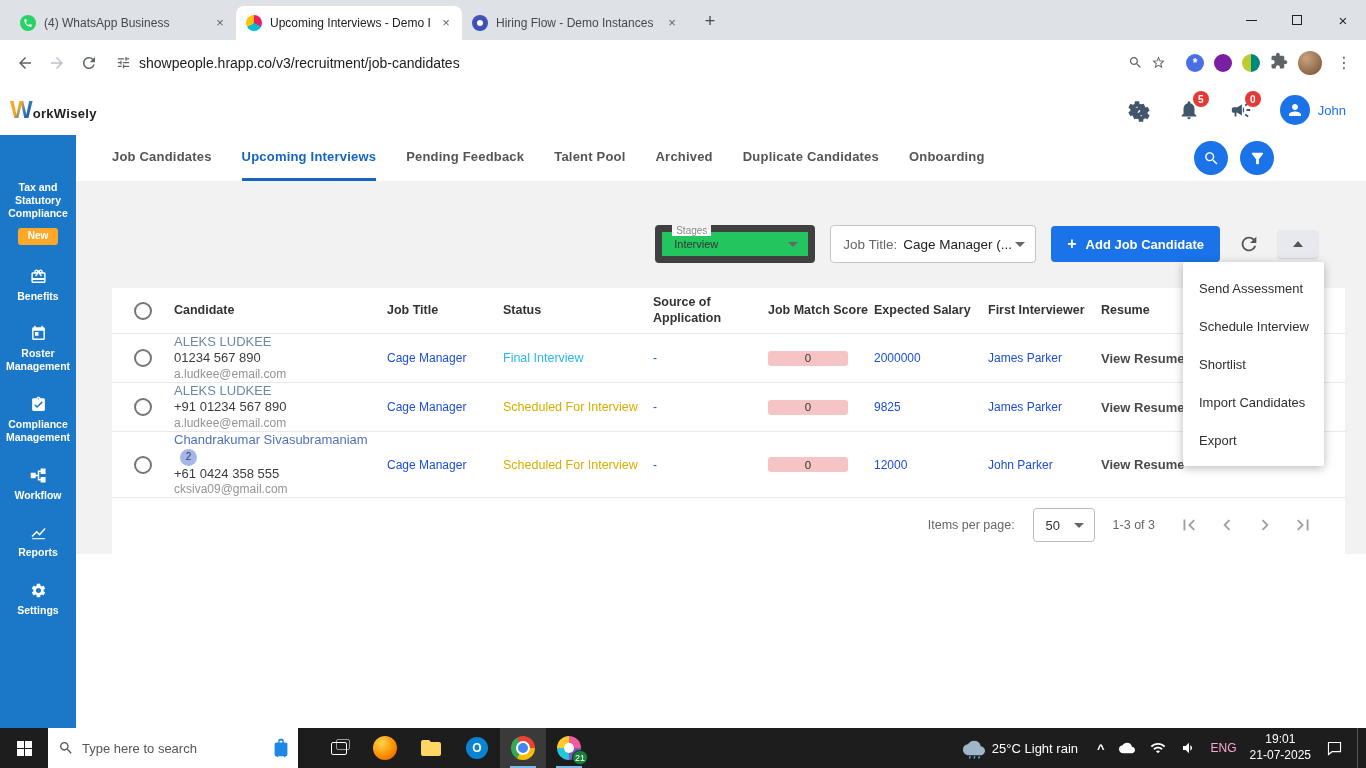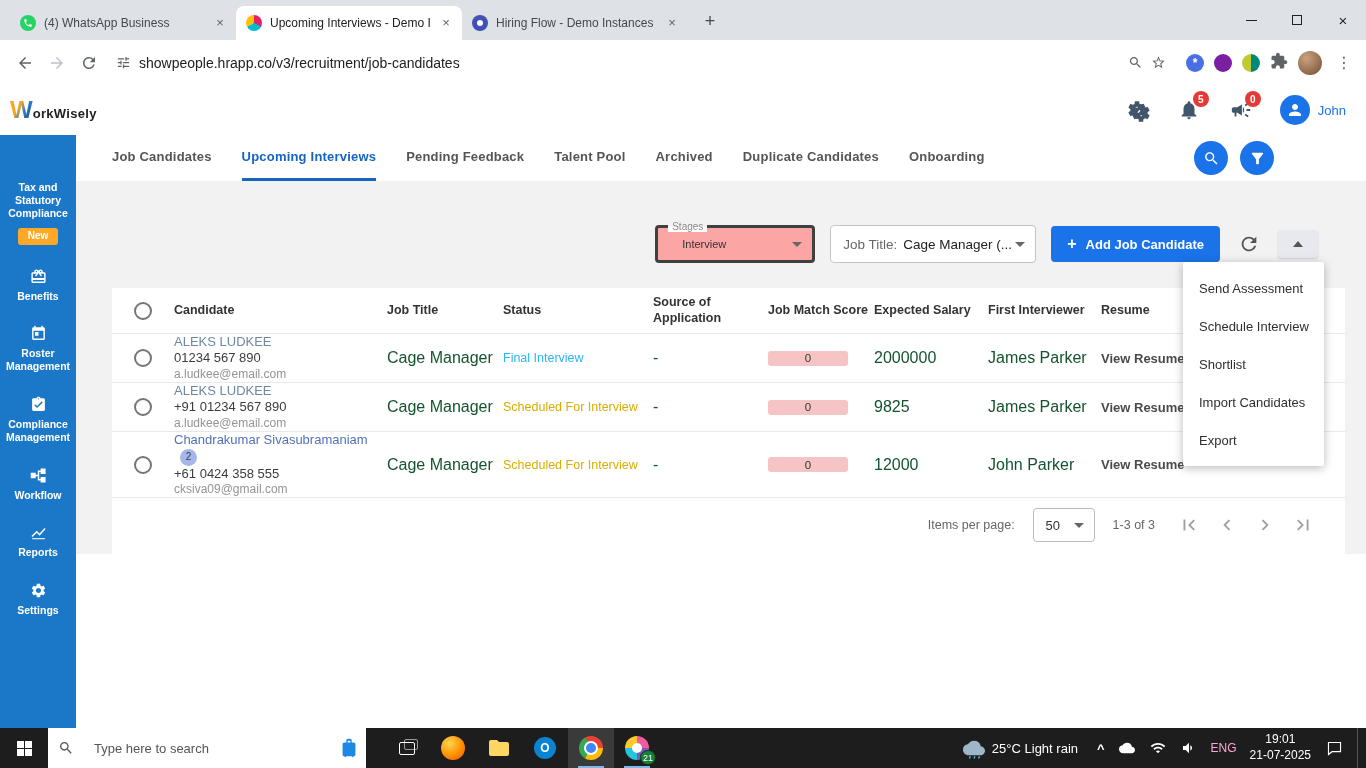--- a/index.html
+++ b/index.html
@@ -71,21 +71,21 @@
   .page-tabs { height:46px; display:flex; align-items:stretch; gap:30px; padding-left:36px; background:#fff; position:relative; }
   .ptab { display:flex; align-items:center; font-size:13px; font-weight:600; color:#555; letter-spacing:.2px; border-bottom:3px solid transparent; white-space:nowrap; }
   .ptab.active { color:#1565c0; border-bottom-color:#1565c0; }
   .tab-actions { position:absolute; right:92px; top:50%; transform:translateY(-50%); display:flex; gap:12px; }
   .circle-btn { width:34px; height:34px; border-radius:50%; background:#1a73e8; display:flex; align-items:center; justify-content:center; }
   .circle-btn svg { width:17px; height:17px; fill:#fff; }
 
   
   .content-gray { background:#f2f2f3; padding:44px 0 0 0; }
   .filters { display:flex; align-items:center; justify-content:flex-end; gap:15px; padding-right:48px; }
-  .select-outlined { position:relative; width:160px; height:38px; border:3px solid #404040; border-radius:4px; background:#fca5a5; display:flex; align-items:center; padding:0 26px 0 24px; }
+  .select-outlined { position:relative; width:160px; height:38px; border:7px solid #404040; border-radius:4px; background:#22c55e; display:flex; align-items:center; padding:0 26px 0 12px; }
   .select-label { position:absolute; top:-7px; left:10px; font-size:10px; color:#8a8a8a; padding:0 4px; background:linear-gradient(to bottom,#f2f2f3 50%,#fff 50%); }
   .select-value { font-size:11px; color:#333; }
   .caret-down { position:absolute; right:10px; width:0; height:0; border-left:5px solid transparent; border-right:5px solid transparent; border-top:5px solid #666; }
   .job-select { position:relative; width:206px; height:38px; border:1px solid #c4c4c4; border-radius:4px; background:#fff; display:flex; align-items:center; padding:0 26px 0 12px; white-space:nowrap; overflow:hidden; }
   .job-label { color:#666; margin-right:6px; font-size:13.5px; }
   .job-value { color:#222; font-size:13.5px; }
   .add-btn { height:36px; padding:0 16px; background:#1a73e8; border-radius:4px; color:#fff; font-size:13px; font-weight:bold; display:flex; align-items:center; gap:9px; white-space:nowrap; }
   .add-plus { font-size:16px; font-weight:bold; }
   .refresh-btn { width:28px; height:28px; display:flex; align-items:center; justify-content:center; color:#555; }
   .refresh-btn svg { width:22px; height:22px; fill:currentColor; }
@@ -109,40 +109,40 @@
   .cand-name { font-size:13px; line-height:1.25; }
   .cname-muted { color:#6e89a1; }
   .cname-blue { color:#5172b8; }
   .cand-phone { font-size:13px; color:#3c3c3c; line-height:1.25; }
   .cand-email { font-size:12px; color:#949494; line-height:1.3; }
   .name-badge { display:inline-flex; align-items:center; justify-content:center; width:17px; height:17px; border-radius:50%; background:#a7b6e8; color:#30415f; font-size:10px; margin-left:6px; vertical-align:middle; }
   .status-final { color:#29b6f6; font-size:12.5px; }
   .status-sched { color:#d9ae00; font-size:12.5px; }
   .score-pill { width:80px; height:15px; background:#f6c4c4; border-radius:3px; display:flex; align-items:center; justify-content:center; font-size:11.5px; color:#333; }
   .resume-link { font-size:13px; font-weight:600; color:#4a4a4a; }
-  .cell-text { font-size:16px; color:#14532d; }
+  .cell-text { font-size:12px; color:#1d4ed8; }
 
   
   .pagination { display:flex; align-items:center; justify-content:flex-end; gap:18px; padding:10px 30px 12px 0; min-height:52px; }
   .pg-label, .pg-range { font-size:12.5px; color:#666; }
   .pg-select { position:relative; width:62px; height:34px; border:1px solid #bbb; border-radius:4px; background:#fff; display:flex; align-items:center; padding-left:12px; font-size:13px; color:#333; }
   .pg-nav { display:flex; align-items:center; gap:14px; margin-left:4px; }
   .pg-btn { width:24px; height:24px; display:flex; align-items:center; justify-content:center; color:#9e9e9e; }
   .pg-btn svg { width:22px; height:22px; fill:currentColor; }
 
   
   .action-menu { position:absolute; top:127px; right:42px; width:141px; background:#fff; border-radius:2px; box-shadow:0 2px 10px rgba(0,0,0,.28); padding:7px 0; z-index:30; }
   .menu-item { height:38px; display:flex; align-items:center; padding:0 16px; font-size:13px; color:#2f2f2f; white-space:nowrap; }
 
   
   .taskbar { position:absolute; left:0; right:0; bottom:0; height:40px; background:#1d1d1d; display:flex; align-items:stretch; color:#fff; }
   .tb-start { width:48px; display:flex; align-items:center; justify-content:center; }
   .win-logo { display:grid; grid-template-columns:7px 7px; grid-template-rows:7px 7px; gap:1px; }
   .win-logo span { background:#fff; }
-  .tb-search { width:318px; background:#fff; display:flex; align-items:center; gap:20px; padding:0 10px; position:relative; }
+  .tb-search { width:250px; background:#fff; display:flex; align-items:center; gap:8px; padding:0 10px; position:relative; }
   .tb-search svg.mag { width:16px; height:16px; fill:#555; flex:none; }
   .tb-search input { border:none; outline:none; background:transparent; flex:1; font-size:13px; color:#444; font-family:inherit; }
   .tb-search input::placeholder { color:#555; opacity:1; }
   .sb-highlight { position:absolute; right:6px; width:22px; height:22px; }
   .sb-highlight svg { width:22px; height:22px; fill:#1e88e5; }
   .tb-apps { display:flex; margin-left:18px; }
   .tb-app { width:46px; display:flex; align-items:center; justify-content:center; position:relative; }
   .tb-app.active { background:#3a3a3a; }
   .tb-app.open::after { content:""; position:absolute; bottom:0; left:10px; right:10px; height:2px; background:#7cb8e8; }
   .taskview { width:16px; height:13px; border:1.5px solid #fff; border-radius:2px; position:relative; }

